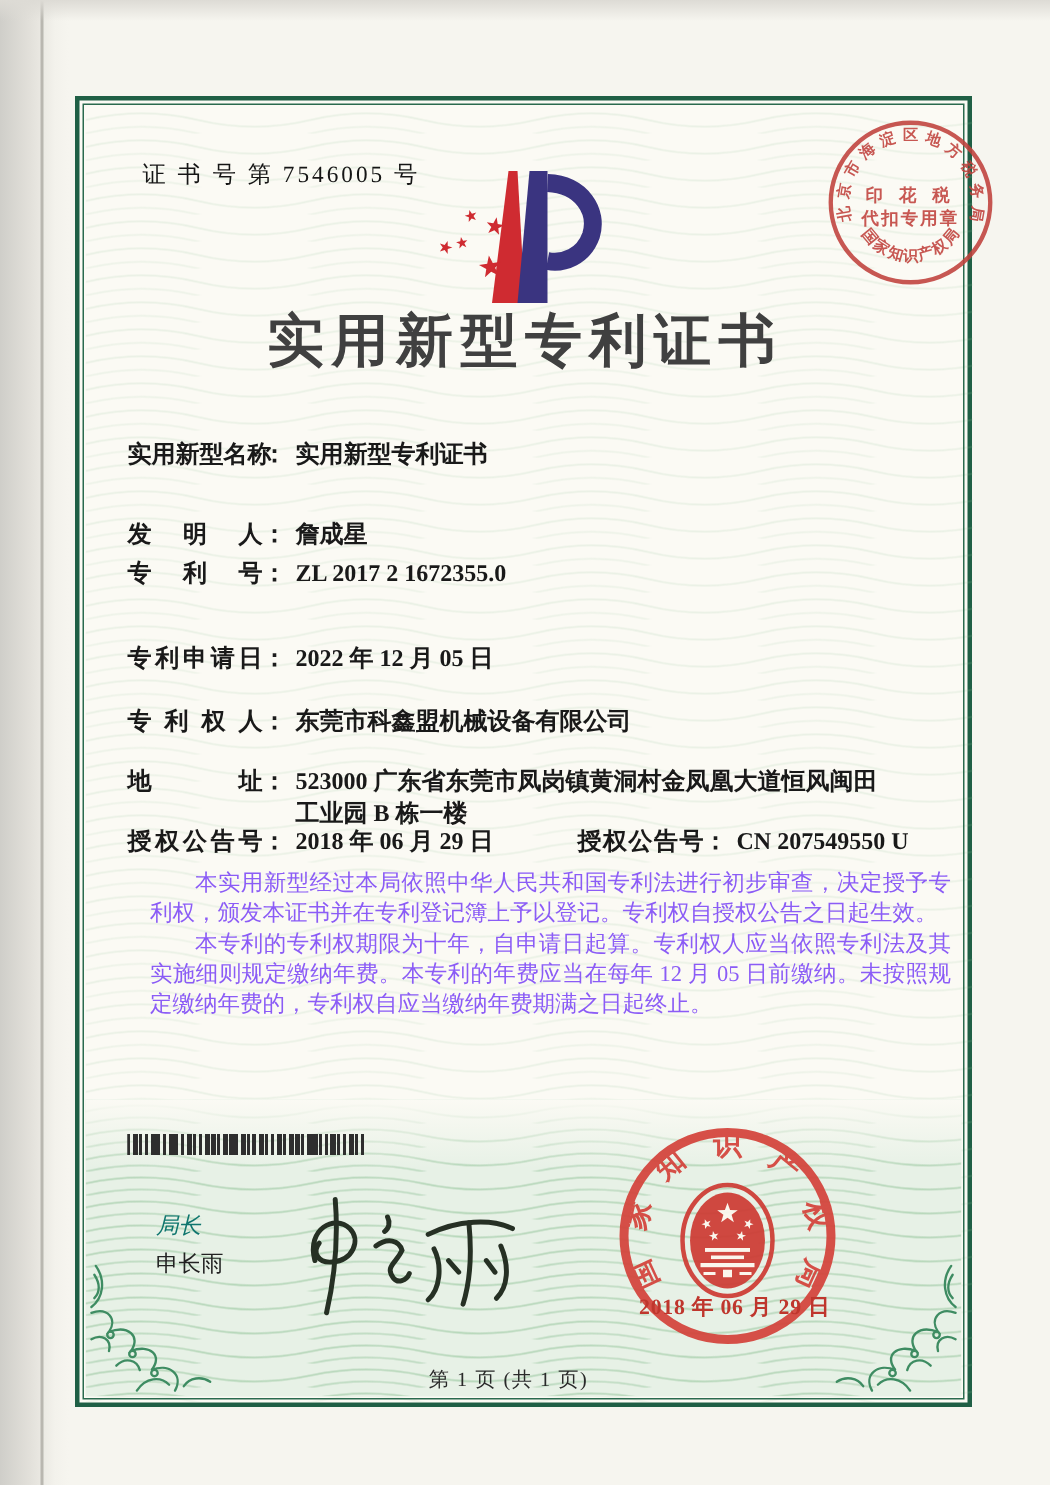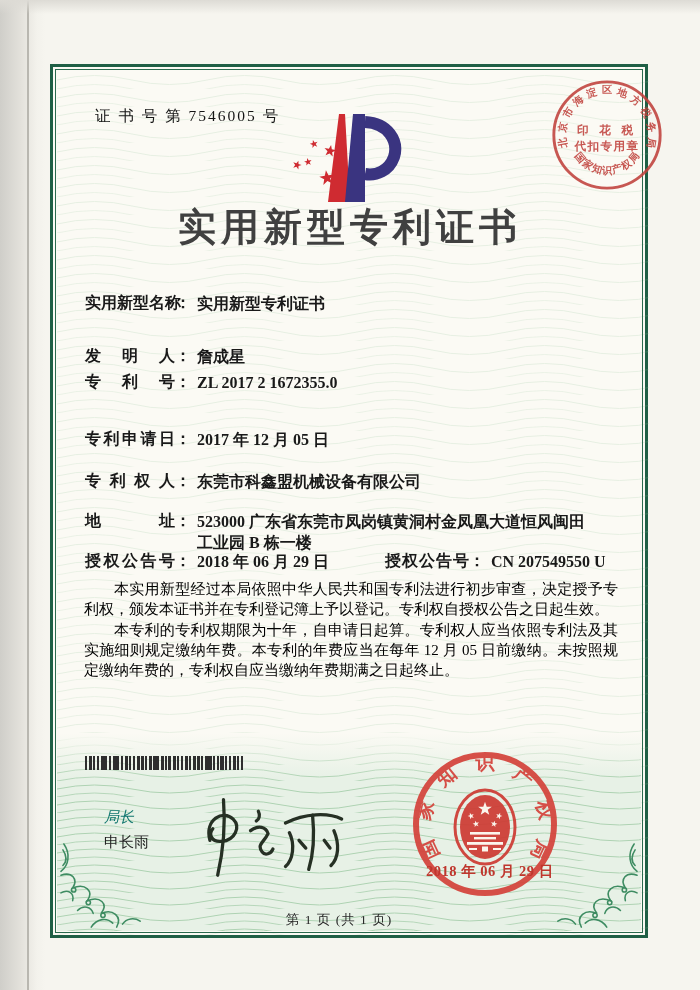--- a/index.html
+++ b/index.html
@@ -38,22 +38,22 @@
   .row{position:absolute;left:0;white-space:nowrap;}
   .row .lbl{display:inline-block;width:90px;text-align:justify;text-align-last:justify;
     font-weight:700;color:#191919;vertical-align:top;}
   .row .colon{font-weight:700;display:inline-block;vertical-align:top;}
   .row .val{display:inline-block;margin-left:6px;font-weight:600;color:#191919;
     white-space:pre-line;vertical-align:top;line-height:21px;max-width:430px;}
   .row.r1{top:293px;} .row.r2{top:346px;} .row.r3{top:372px;}
   .row.r4{top:429px;} .row.r5{top:471px;} .row.r6{top:511px;} .row.r7{top:551px;}
   .grant-no{position:absolute;left:300px;top:0;}
 
-  .paras{position:absolute;left:84px;top:579px;width:534px;font-size:15px;
-    line-height:20px;text-align:justify;color:#000000;}
+  .paras{position:absolute;left:100px;top:579px;width:534px;font-size:15px;
+    line-height:20px;text-align:justify;color:#8b5cf6;}
   .paras p{margin:0 0 1px 0;text-indent:2em;}
 
   .barcode{position:absolute;left:85px;top:756px;width:158px;height:14px;
     background:
       repeating-linear-gradient(90deg,#2e2e2e 0 2px,rgba(0,0,0,0) 2px 4px),
       repeating-linear-gradient(90deg,#2e2e2e 0 1px,rgba(0,0,0,0) 1px 6px),
       repeating-linear-gradient(90deg,rgba(0,0,0,0) 0 5px,#2e2e2e 5px 7px,rgba(0,0,0,0) 7px 13px);}
 
   .director-title{position:absolute;left:104px;top:808px;font-size:15px;color:#0f766e;font-style:italic;}
   .director-name{position:absolute;left:104px;top:833px;font-size:15px;color:#222;}
@@ -189,21 +189,21 @@
       <div class="row r1">
         <span class="lbl">实用新型名称</span><span class="colon">：</span><span class="val">实用新型专利证书</span>
       </div>
       <div class="row r2">
         <span class="lbl">发明人</span><span class="colon">：</span><span class="val">詹成星</span>
       </div>
       <div class="row r3">
         <span class="lbl">专利号</span><span class="colon">：</span><span class="val">ZL 2017 2 1672355.0</span>
       </div>
       <div class="row r4">
-        <span class="lbl">专利申请日</span><span class="colon">：</span><span class="val">2017 年 12 月 05 日</span>
+        <span class="lbl">专利申请日</span><span class="colon">：</span><span class="val">2022 年 12 月 05 日</span>
       </div>
       <div class="row r5">
         <span class="lbl">专利权人</span><span class="colon">：</span><span class="val">东莞市科鑫盟机械设备有限公司</span>
       </div>
       <div class="row r6">
         <span class="lbl">地址</span><span class="colon">：</span><span class="val">523000 广东省东莞市凤岗镇黄洞村金凤凰大道恒风闽田
 工业园 B 栋一楼</span>
       </div>
       <div class="row r7">
         <span class="lbl">授权公告号</span><span class="colon">：</span><span class="val">2018 年 06 月 29 日</span>

